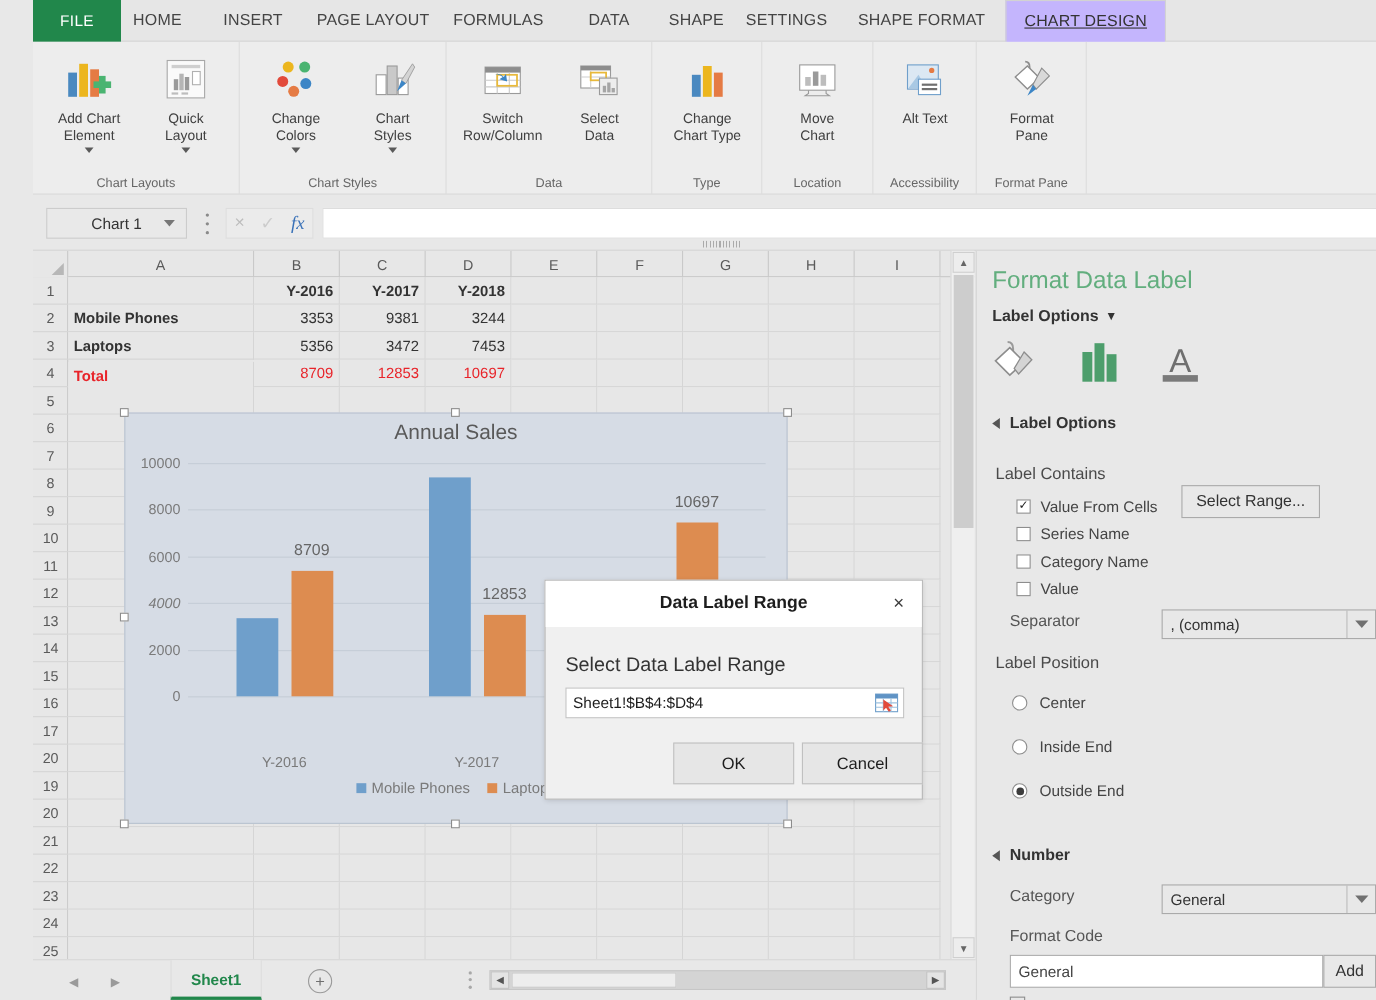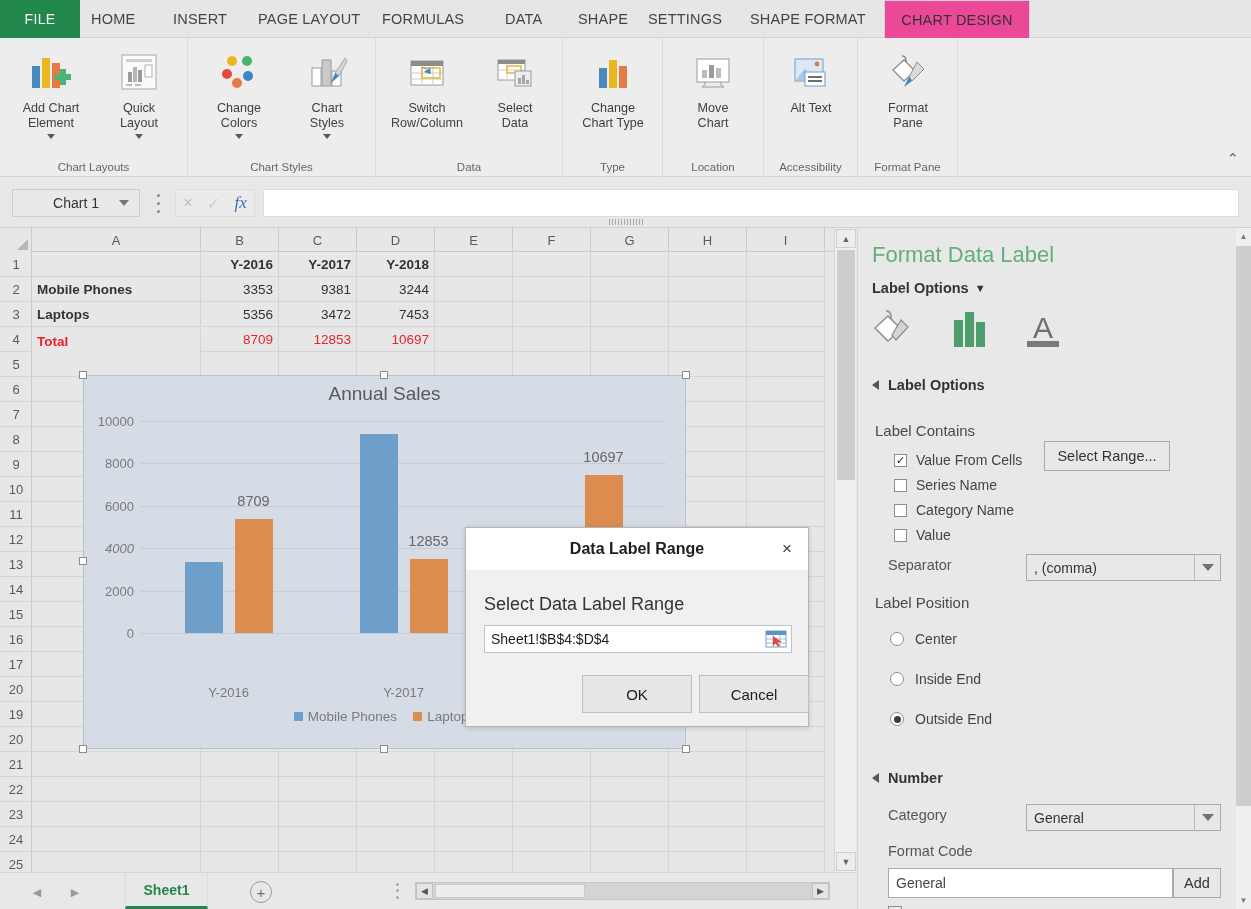--- a/index.html
+++ b/index.html
@@ -5,41 +5,41 @@
   * { box-sizing: border-box; }
   html, body {
     margin: 0; padding: 0;
     width: 1251px; height: 909px;
     overflow: hidden;
     font-family: "Liberation Sans", sans-serif;
     background: #e8e8e8;
     color: #444;
     -webkit-font-smoothing: antialiased;
   }
-  #app { position: relative; width: 1096px; height: 909px; }
+  #app { position: relative; width: 1096px; height: 909px; margin-left: 30px; }
 
   
   .tabbar {
     position: absolute; left:0; top:0; width:1251px; height:38px;
     background:#e6e6e6; border-bottom:1px solid #d2d2d2;
   }
   .tab-file {
     position:absolute; left:0; top:0; width:80px; height:38px;
     background:#21874b; color:#fff; font-size:14px; letter-spacing:.3px;
     display:flex; align-items:center; justify-content:center;
   }
   .tab {
     position:absolute; top:0; height:38px;
     display:flex; align-items:center; justify-content:center;
     font-size:14.5px; color:#444; padding:0 11px; letter-spacing:.2px;
     white-space:nowrap;
   }
   .tab.active {
-    background:#ec4899; border:1px solid #d2d2d2; border-bottom:none;
-    height:39px; color:#333;
+    background:#c4b5fd; border:1px solid #d2d2d2; border-bottom:none;
+    height:39px; color:#333;text-decoration:underline;
   }
 
   
   .ribbon {
     position:absolute; left:0; top:38px; width:1251px; height:139px;
     background:#ededed; border-bottom:1px solid #d4d4d4;
   }
   .rgroup {
     position:absolute; top:0; height:139px;
     border-right:1px solid #dcdcdc;

